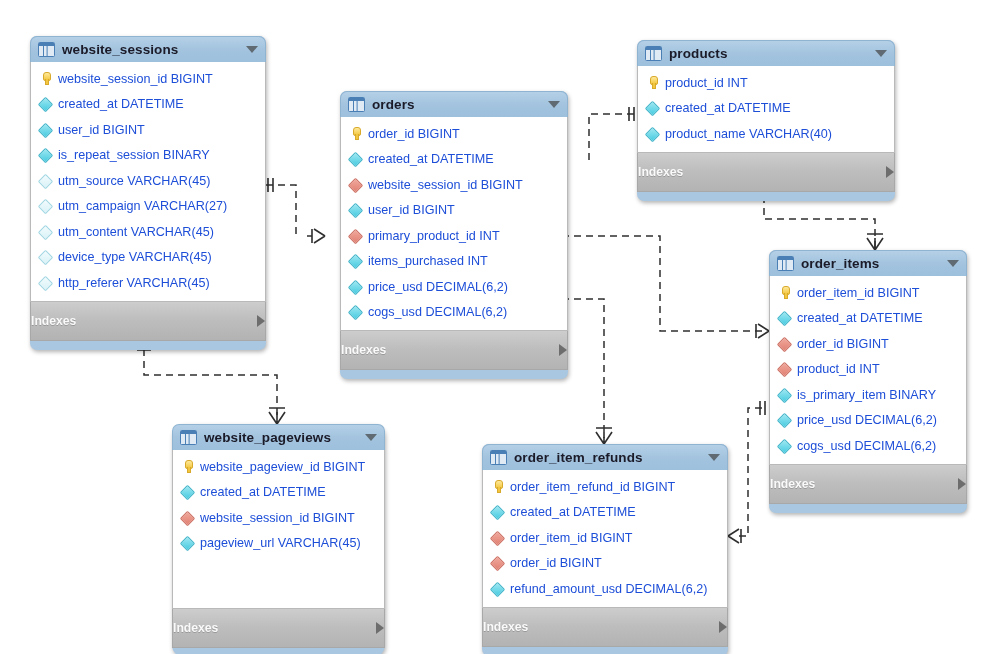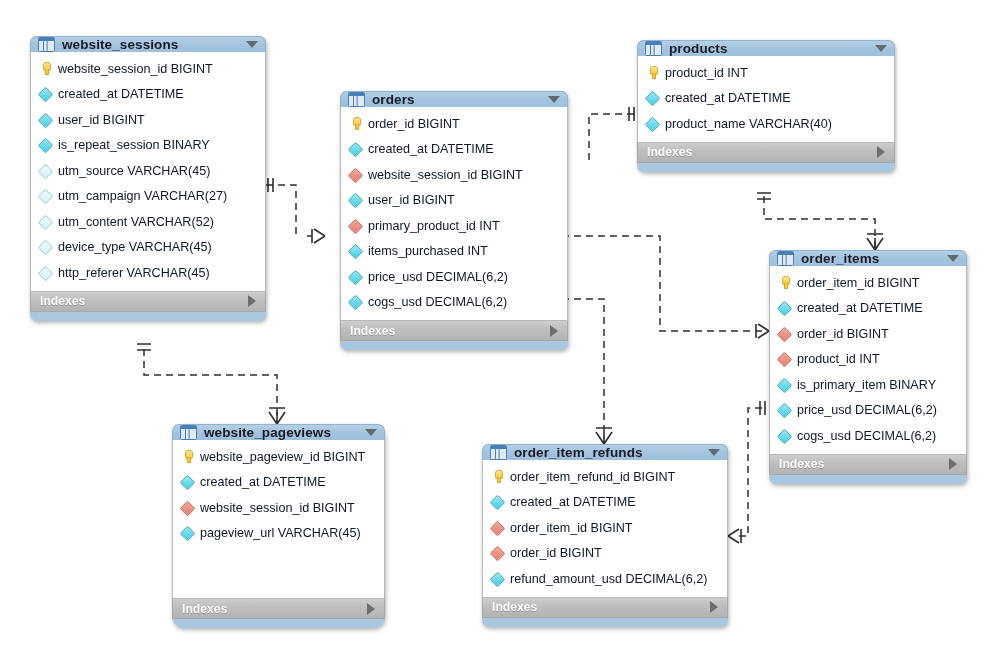--- a/index.html
+++ b/index.html
@@ -19,21 +19,21 @@
   .table-card{
     position:absolute;
     z-index:3;
     border-radius:7px;
     background:#a9c7e0;
     box-shadow:1px 2px 4px rgba(0,0,0,.30);
     padding-bottom:9px;
     box-sizing:border-box;
   }
   .tc-head{
-    height:16px;
+    height:26px;
     border-radius:7px 7px 0 0;
     background:linear-gradient(to bottom,#b4d0e7 0%,#a3c3de 50%,#9dc0dd 100%);
     border:1px solid #8fb4d2;
     border-bottom:none;
     display:flex;align-items:center;
     padding:0 7px 0 7px;
     box-sizing:border-box;
   }
   .tbl-icon{
     width:15px;height:13px;flex:0 0 auto;
@@ -67,21 +67,21 @@
     border-top:none;
     padding:4px 0 5px 0;
   }
   .col-row{
     display:flex;align-items:center;
     height:25.5px;
     padding-left:8px;
     white-space:nowrap;
   }
   .col-label{
-    font-size:12.6px;color:#0f172a;
+    font-size:12.6px;color:#1d4ed8;
     margin-left:6px;
   }
   
   .g{flex:0 0 auto;width:13px;height:13px;position:relative;}
   .g-pk:before{
     content:"";position:absolute;left:4px;top:0px;
     width:6px;height:7px;border-radius:3px 3px 2px 2px;
     background:linear-gradient(to bottom,#ffe99a,#f2c63f);
     border:.8px solid #d8a92a;
   }
@@ -93,25 +93,25 @@
   .dia{
     position:absolute;left:1px;top:1.5px;width:9px;height:9px;
     transform:rotate(45deg);
     border-radius:1.5px;
   }
   .g-nn .dia{background:linear-gradient(135deg,#9fe8f2,#46cbe0);border:1px solid #3fb4c9;}
   .g-fk .dia{background:linear-gradient(135deg,#f1a89c,#e08072);border:1px solid #cc6e61;}
   .g-null .dia{background:linear-gradient(135deg,#f2fbfd,#d9f2f7);border:1px solid #9fd6e2;}
 
   .tc-idx{
-    height:20px;
+    height:39px;
     background:linear-gradient(to bottom,#cdcdcd 0%,#bdbdbd 48%,#b3b3b3 100%);
     border:1px solid #a8a8a8;border-top:none;
     display:flex;align-items:center;
-    padding:0 9px;
+    padding:0 0;
     box-sizing:border-box;
     justify-content:flex-end;
   }
   .idx-label{
     font-size:12.2px;font-weight:bold;color:#fafafa;
     text-shadow:0 1px 0 rgba(0,0,0,.18);
     flex:1 1 auto;
   }
   .caret-right{
     width:0;height:0;
@@ -247,21 +247,21 @@
       <div class="col-row">
           <span class="g g-null">
             <i class="dia"></i>
           </span>
           <span class="col-label">utm_campaign VARCHAR(27)</span>
         </div>
       <div class="col-row">
           <span class="g g-null">
             <i class="dia"></i>
           </span>
-          <span class="col-label">utm_content VARCHAR(52)</span>
+          <span class="col-label">utm_content VARCHAR(45)</span>
         </div>
       <div class="col-row">
           <span class="g g-null">
             <i class="dia"></i>
           </span>
           <span class="col-label">device_type VARCHAR(45)</span>
         </div>
       <div class="col-row">
           <span class="g g-null">
             <i class="dia"></i>

